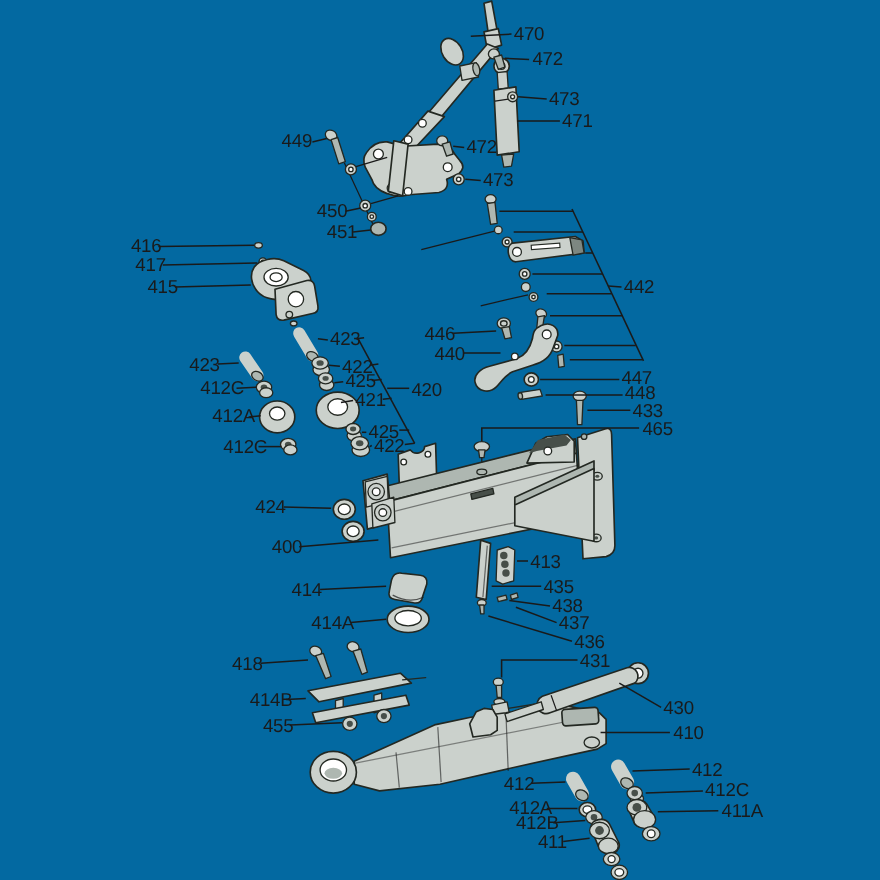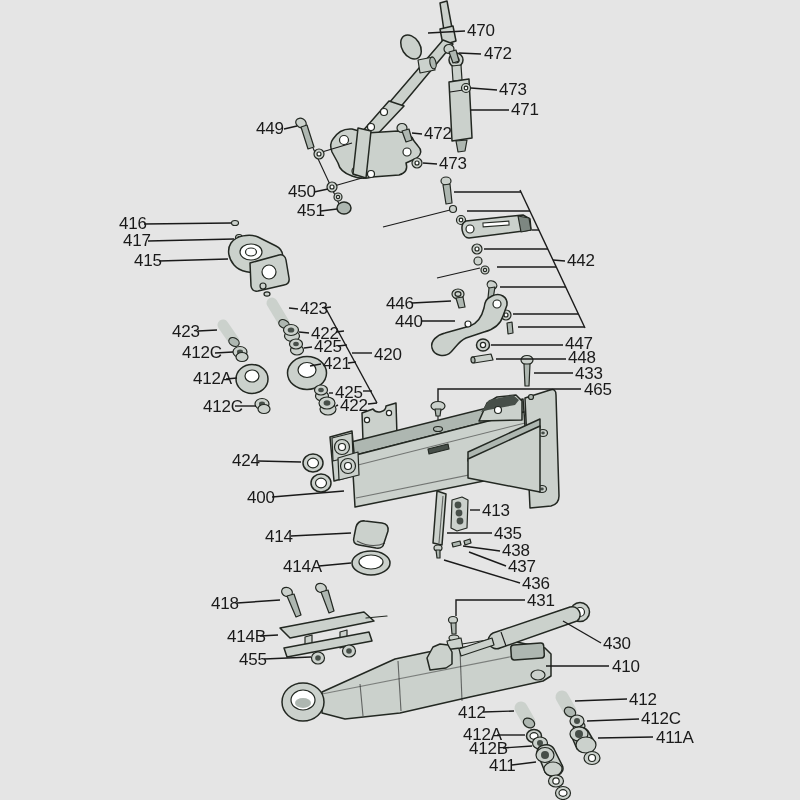--- a/index.html
+++ b/index.html
@@ -1,16 +1,16 @@
 <!DOCTYPE html>
 <html><head>
 <meta charset="utf-8">
 <style>
   html,body{margin:0;padding:0;background:#ffffff;}
-  .stage{width:800px;height:800px;position:relative;background:#e5e5e5;overflow:hidden;}
+  .stage{width:800px;height:800px;position:relative;background:#0369a1;overflow:hidden;}
   svg{display:block;}
   .lbl{font-family:"Liberation Sans", sans-serif;font-size:17px;fill:#1a1a1a;letter-spacing:-0.2px;}
   .ldr{fill:none;stroke:#1a1a1a;stroke-width:1.4;}
   .thin{fill:none;stroke:#1a1a1a;stroke-width:1.1;}
   .p{stroke:#232822;stroke-width:1.5;stroke-linejoin:round;}
   .p2{stroke:#232822;stroke-width:1.2;stroke-linejoin:round;}
   .fl{fill:#cbd1cc;}
   .fm{fill:#aeb7b1;}
   .fd{fill:#7d8781;}
   .fx{fill:#474f49;}

